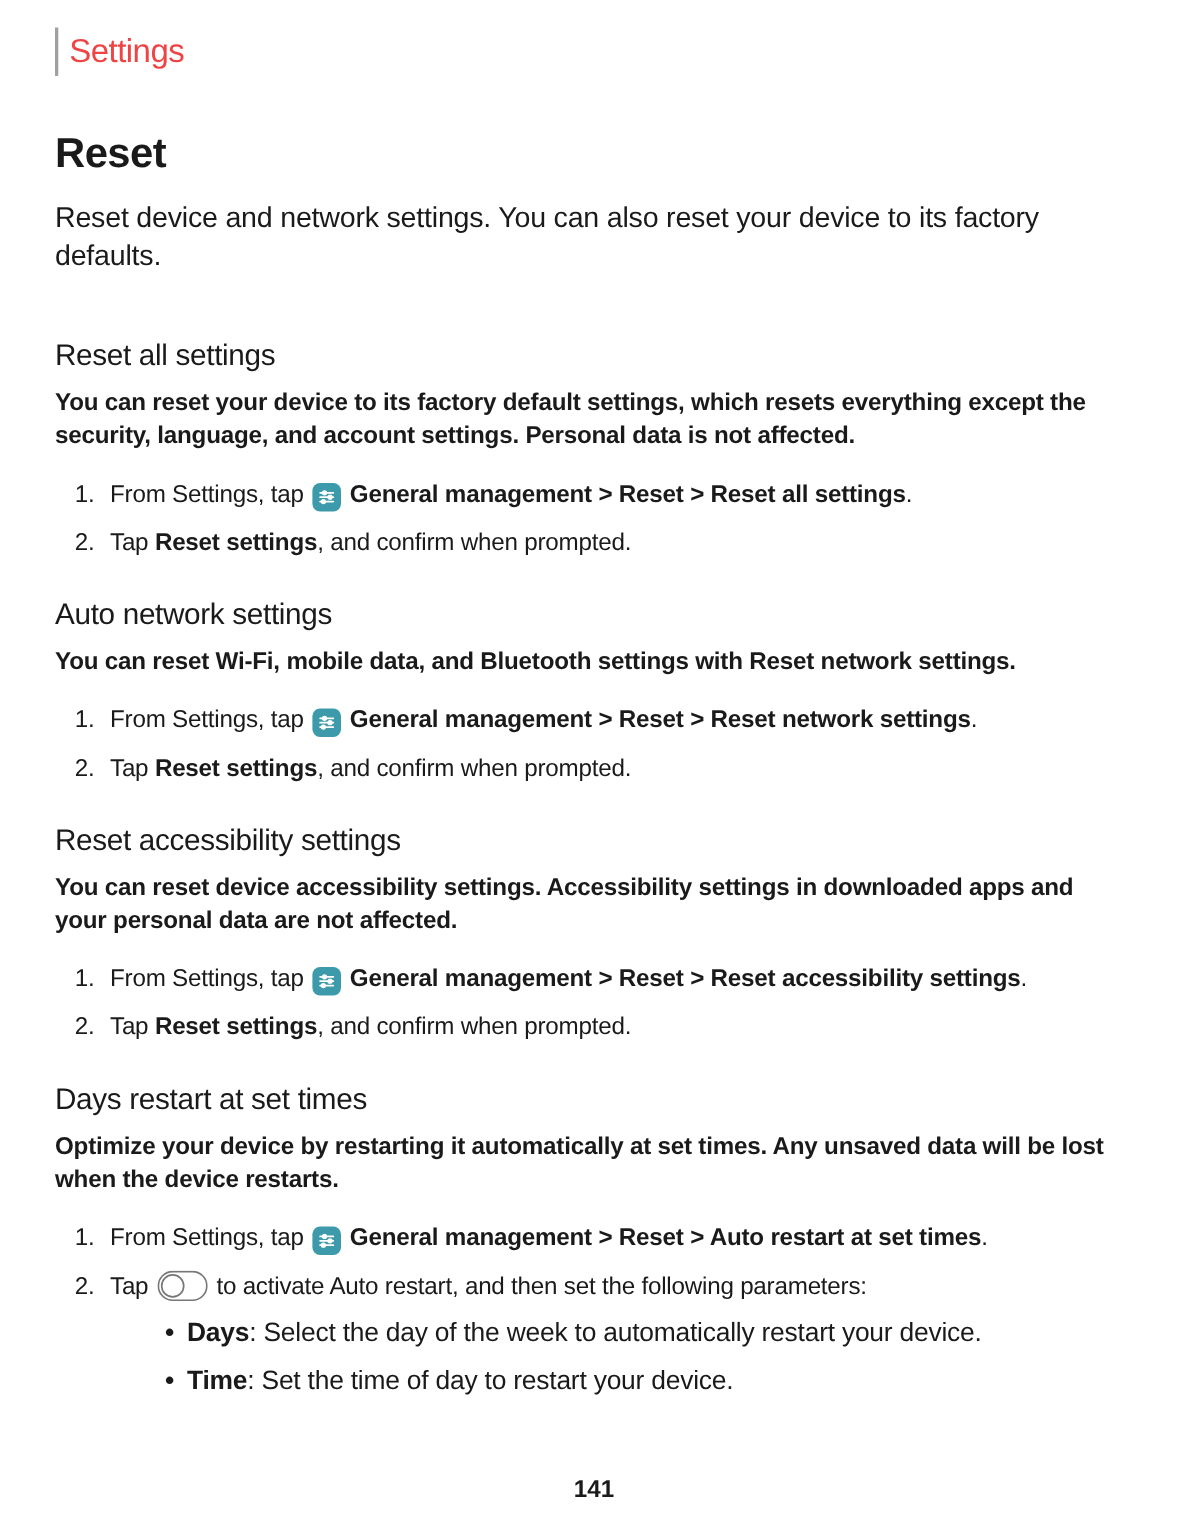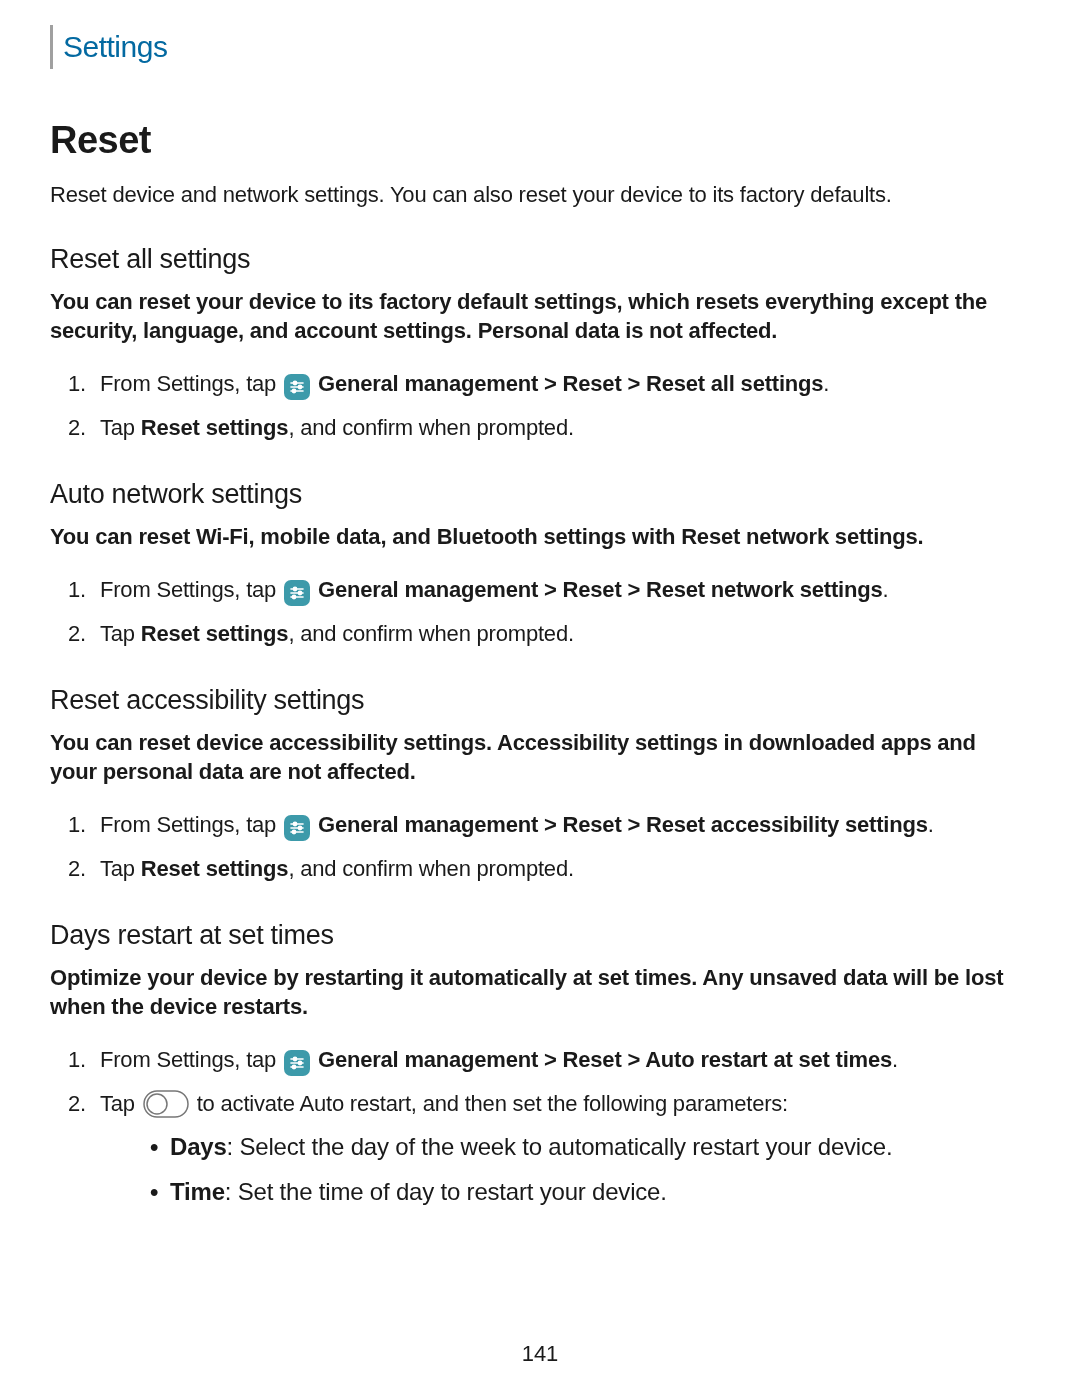--- a/index.html
+++ b/index.html
@@ -15,34 +15,34 @@
   .header {
     border-left: 3px solid #a0a0a0;
     padding-left: 10px;
     margin-bottom: 50px;
     height: 44px;
     display: flex;
     align-items: center;
   }
   .header-title {
     font-size: 30px;
-    color: #0369a1;
+    color: #ef4444;
     font-weight: 300;
     letter-spacing: -0.5px;
   }
   .main-heading {
     font-size: 38px;
     font-weight: 700;
     margin-bottom: 18px;
     letter-spacing: -0.5px;
   }
   .intro {
-    font-size: 22px;
+    font-size: 26px;
     line-height: 1.35;
-    margin-bottom: 34px;
+    margin-bottom: 58px;
     letter-spacing: -0.2px;
   }
   .section {
     margin-bottom: 35px;
   }
   .section-heading {
     font-size: 27px;
     font-weight: 400;
     margin-bottom: 12px;
     letter-spacing: -0.3px;
@@ -114,20 +114,21 @@
     left: 50px;
     font-weight: 700;
   }
   .page-number {
     position: absolute;
     bottom: 30px;
     left: 0;
     right: 0;
     text-align: center;
     font-size: 22px;
+    font-weight: bold;
   }
 </style>
 </head>
 <body>
 
 <div class="header">
   <span class="header-title">Settings</span>
 </div>
 
 <h1 class="main-heading">Reset</h1>

